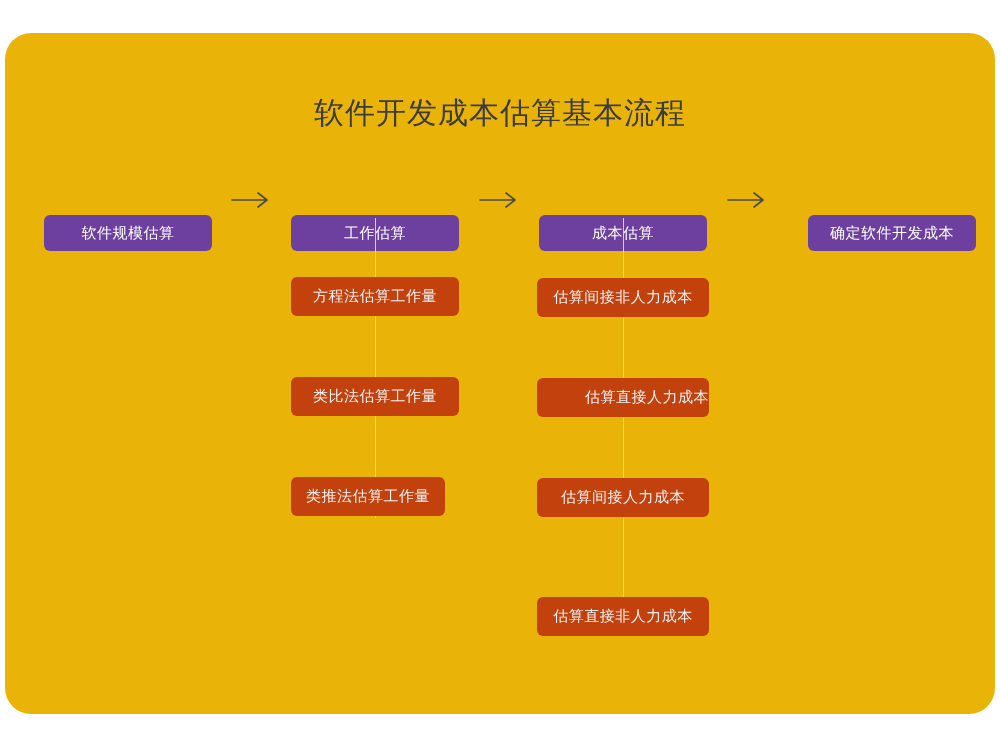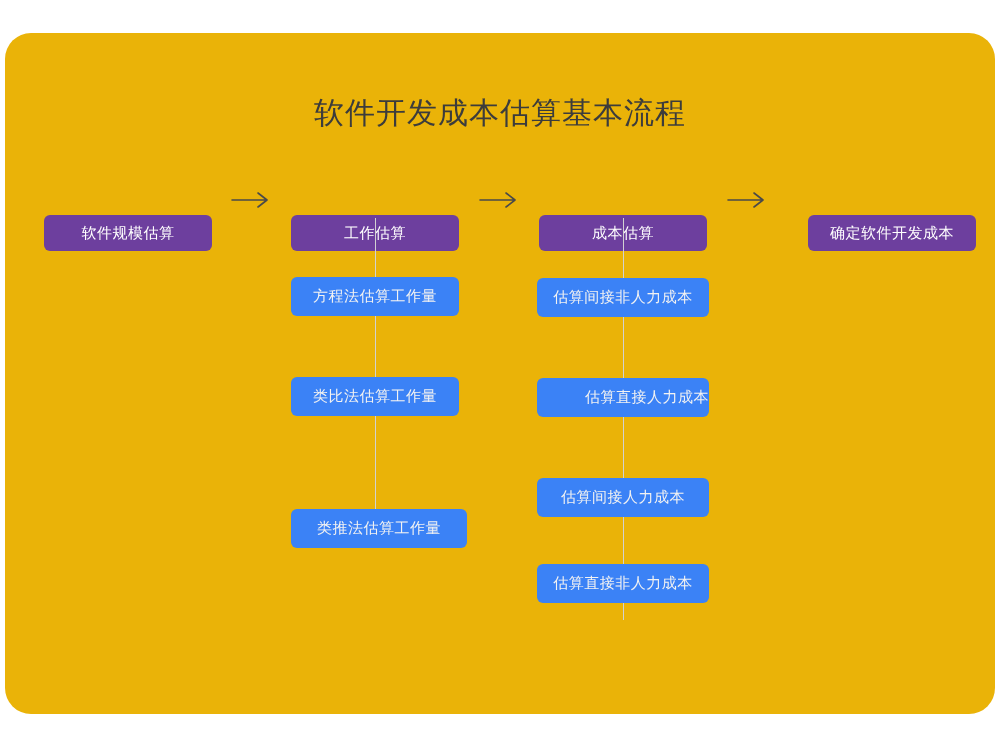--- a/index.html
+++ b/index.html
@@ -69,21 +69,21 @@
   
   .branch-line {
     position: absolute;
     width: 1px;
     background: #d2d2d2;
   }
 
   .node-secondary {
     position: absolute;
     height: 39px;
-    background: #3b82f6;
+    background: #c2410c;
     border-radius: 6px;
     color: #f2f2f2;
     font-size: 15px;
     display: flex;
     align-items: center;
     justify-content: center;
     white-space: nowrap;
     letter-spacing: 0.5px;
   }
 </style>
@@ -119,20 +119,20 @@
 <div class="arrow" style="left:724px;">
   <svg width="46" height="36" viewBox="0 0 46 36">
     <path d="M4 18 H38 M30 11 L39 18 L30 25" fill="none" stroke="#4a4a4a" stroke-width="1.6" stroke-linecap="round" stroke-linejoin="round"></path>
   </svg>
 </div>
 
 <div class="branch-line" style="left:375px; top:218px; height:300px;"></div>
 
 <div class="node-secondary" style="left:291px; top:277px; width:168px;">方程法估算工作量</div>
 <div class="node-secondary" style="left:291px; top:377px; width:168px;">类比法估算工作量</div>
-<div class="node-secondary" style="left:291px; top:477px; width:176px;margin-top:32px;">类推法估算工作量</div>
+<div class="node-secondary" style="left:291px; top:477px; width:154px;">类推法估算工作量</div>
 
 <div class="branch-line" style="left:623px; top:218px; height:402px;"></div>
 
 <div class="node-secondary" style="left:537px; top:278px; width:172px;">估算间接非人力成本</div>
 <div class="node-secondary" style="left:537px; top:378px; width:172px;padding-left:48px;">估算直接人力成本</div>
 <div class="node-secondary" style="left:537px; top:478px; width:172px;">估算间接人力成本</div>
-<div class="node-secondary" style="left:537px; top:564px; width:172px;">估算直接非人力成本</div>
+<div class="node-secondary" style="left:537px; top:597px; width:172px;">估算直接非人力成本</div>
 
 </body></html>

